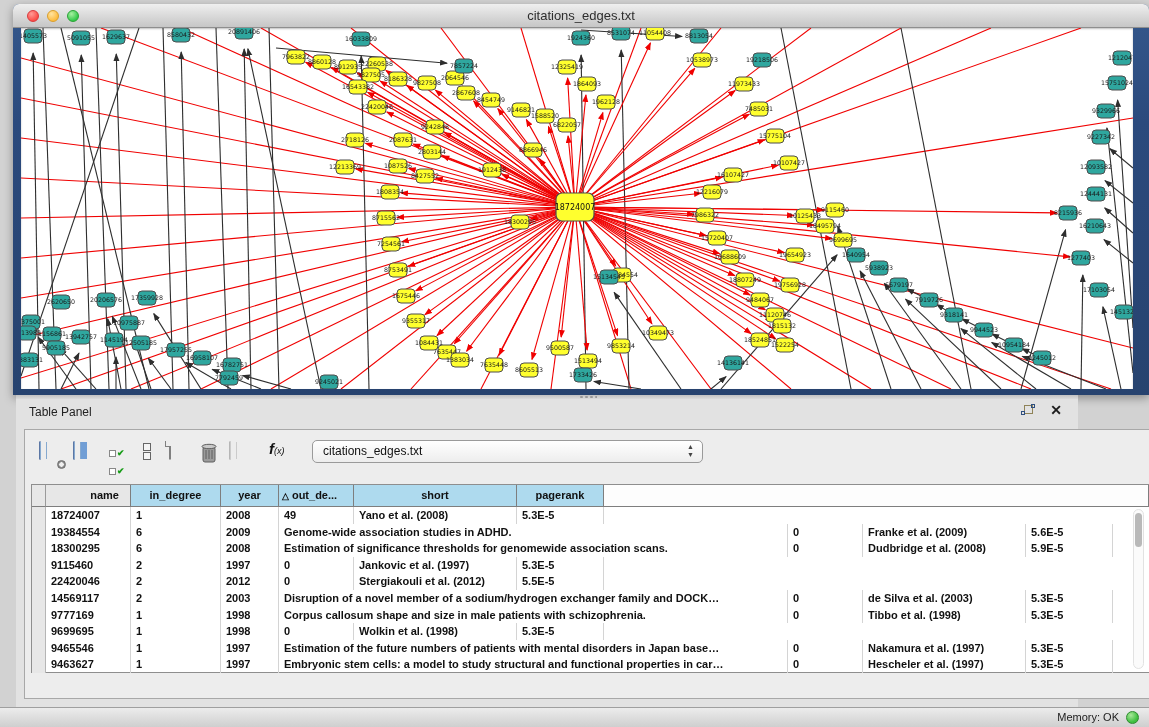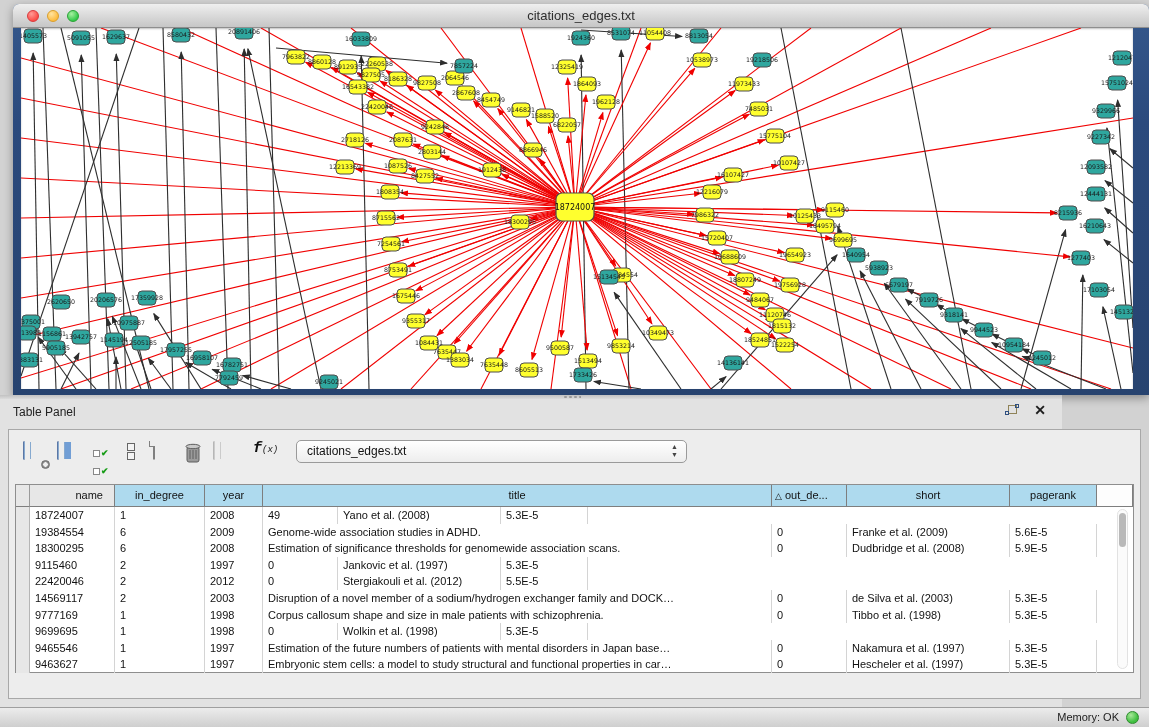--- a/index.html
+++ b/index.html
@@ -18,21 +18,21 @@
   #tl-close { left:14px; background:radial-gradient(circle at 35% 30%,#ff9a96,#fb4d47 70%); border:1px solid #d9393c; }
   #tl-min   { left:34px; background:radial-gradient(circle at 35% 30%,#ffe3a0,#fdbc40 70%); border:1px solid #d99e2b; }
   #tl-zoom  { left:54px; background:radial-gradient(circle at 35% 30%,#a8f0a2,#35c94b 70%); border:1px solid #29a335; }
   #win-title { position:absolute; left:0; right:0; top:4px; text-align:center;
     font-size:13px; color:#2e2e2e; }
   #canvas-wrap { position:absolute; left:8px; top:24px; width:1112px; height:361px;
     background:#ffffff; overflow:hidden; box-shadow:inset 0 1px 2px rgba(0,0,0,.25); }
   #net { position:absolute; left:0; top:0; width:1112px; height:361px; }
 
   
-  #table-panel { position:absolute; left:0; top:395px; width:1062px; height:312px; background:#e2e2e2; }
+  #table-panel { position:absolute; left:16px; top:395px; width:1062px; height:312px; background:#e2e2e2; }
   #splitter { position:absolute; left:0; top:0; width:100%; height:4px;
     background:linear-gradient(180deg,#c2c2c2,#dcdcdc); }
   #splitter-grip { position:absolute; left:563px; top:0px; width:18px; height:4px;
     background:radial-gradient(circle,#9a9a9a 1px,transparent 1.5px); background-size:5px 4px; }
   #panel-header { position:absolute; left:0; top:4px; width:100%; height:25px; }
   #panel-title { position:absolute; left:13px; top:6px; font-size:12px; color:#222; }
   #float-btn { position:absolute; right:42px; top:5px; width:16px; height:15px; cursor:default; }
   #float-btn .big { position:absolute; left:4px; top:1px; width:9px; height:9px; border:1px solid #8f8358; background:transparent; }
   #float-btn .sm1 { position:absolute; left:1px; top:7px; width:4px; height:4px; border:1px solid #2f4f7f; }
   #float-btn .sm2 { position:absolute; left:11px; top:0px; width:4px; height:4px; border:1px solid #2f4f7f; }
@@ -50,29 +50,29 @@
   .grid-icon:after  { content:""; position:absolute; left:33%; top:0; width:1px; bottom:0; background:#86a9cf; box-shadow:6px 0 0 #86a9cf; }
   .gear-dot { position:absolute; right:-3px; bottom:-3px; width:9px; height:9px; border-radius:50%;
       background:radial-gradient(circle,#efefef 2px,#8b8b8b 2.5px); border:1px solid #6d6d6d; }
   .col-hi { position:absolute; left:7px; top:0; width:6px; height:17px; background:#5b8fd0; opacity:.85; }
   .check-row { font-size:9px; line-height:9px; color:#169c16; font-weight:bold; }
   .check-box { display:inline-block; width:7px; height:7px; border:1px solid #888; background:#fff; margin-right:1px; vertical-align:middle; }
   .rows-icon span { display:block; width:8px; height:8px; border:1px solid #666; background:#f4f4f4; margin:1px 0; }
   .doc-icon { width:16px; height:20px; background:#fff; border:1px solid #808080; border-radius:1px; position:relative; }
   .doc-icon:before { content:""; position:absolute; right:-1px; top:-1px; width:5px; height:5px;
       background:#ededed; border-left:1px solid #808080; border-bottom:1px solid #808080; }
-  .fx { font-size:15px; color:#111; font-style:italic; font-family:Liberation Mono, monospace; }
+  .fx { font-size:15px; color:#111; font-style:italic; font-family:Liberation Sans, sans-serif; }
   .fx small { font-size:9px; }
   .disabled-grid { opacity:.45; filter:grayscale(1); }
   #net-select { position:absolute; left:281px; top:0px; width:391px; height:23px; background:linear-gradient(180deg,#ffffff,#ededed);
       border:1px solid #9a9a9a; border-radius:5px; font-size:12px; color:#111; line-height:21px; padding-left:10px; }
   #net-select .updown { position:absolute; right:8px; top:2px; font-size:7px; line-height:8px; color:#444; text-align:center; }
 
   
-  #ntable { position:absolute; left:6px; top:54px; width:1119px; height:189px; background:#fff; border:1px solid #8e8e8e; }
+  #ntable { position:absolute; left:6px; top:54px; width:1119px; height:189px; background:#fff; border:1px solid #8e8e8e;font-weight:bold; }
   .trow { display:flex; height:16.6px; }
   .hrow { height:22px; }
   .tcell { flex:none; overflow:hidden; white-space:nowrap; font-size:11px; color:#111;
       padding:0 5px; line-height:16.6px; border-right:1px solid #d4d4d4; }
   .hrow .tcell { line-height:21px; border-right:1px solid #7e7e7e; border-bottom:1px solid #7e7e7e;
       background:#aedaee; text-align:center; padding:0 3px; }
   .c-strip { width:14px; padding:0; background:#e7e7e7; border-right:1px solid #b5b5b5; }
   .hrow .c-strip { background:#e7e7e7; border-right:1px solid #9a9a9a; }
   .c-name { width:85px; }
   .hrow .c-name { background:#e7e7e7; text-align:right; padding-right:11px; }
@@ -576,21 +576,20 @@
           <span class="updown">▲<br>▼</span>
         </span>
       </div>
 
       <div id="ntable">
         <div class="trow hrow">
           <div class="tcell c-strip"></div>
           <div class="tcell c-name">name</div>
           <div class="tcell c-indeg">in_degree</div>
           <div class="tcell c-year">year</div>
-          <div class="tcell c-title">title</div>
           <div class="tcell c-out"><span class="sort-tri">△</span><span>out_de...</span></div>
           <div class="tcell c-short">short</div>
           <div class="tcell c-pr">pagerank</div>
           <div class="tcell c-fill"></div>
         </div>
         <div id="tbody">
             <div class="trow">
               <div class="tcell c-strip"></div>
               <div class="tcell c-name">18724007</div>
               <div class="tcell c-indeg">1</div>

